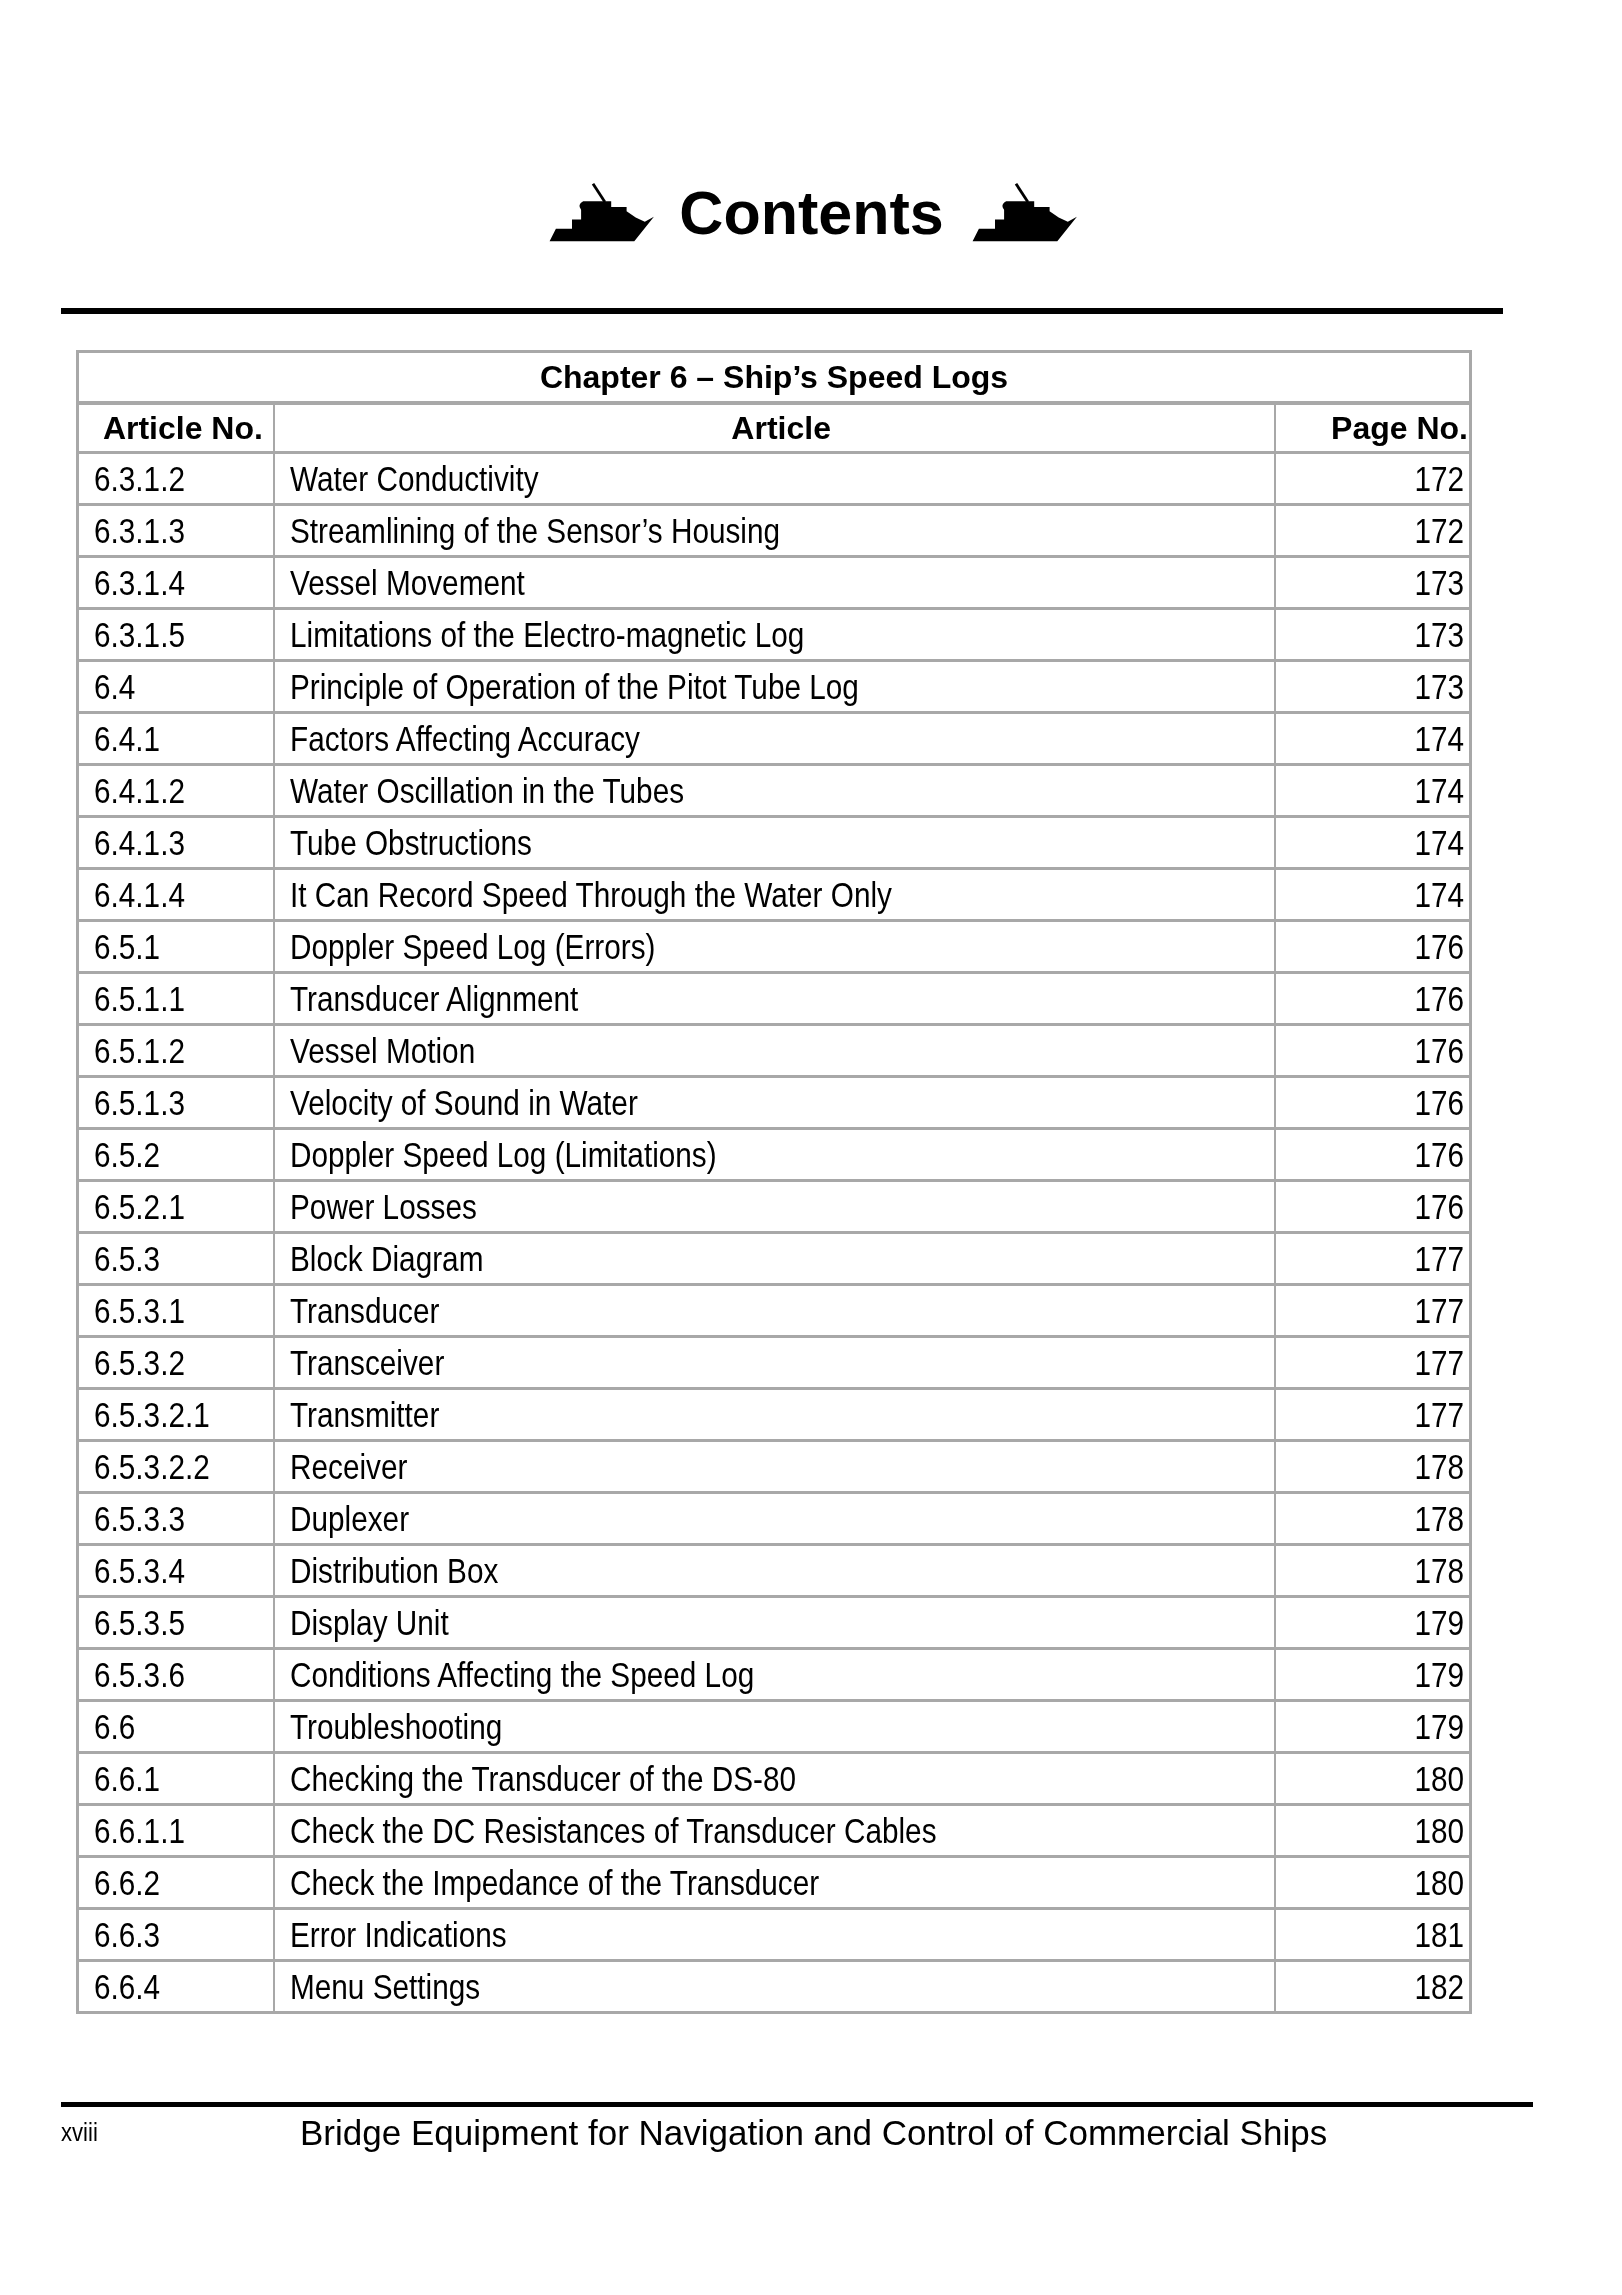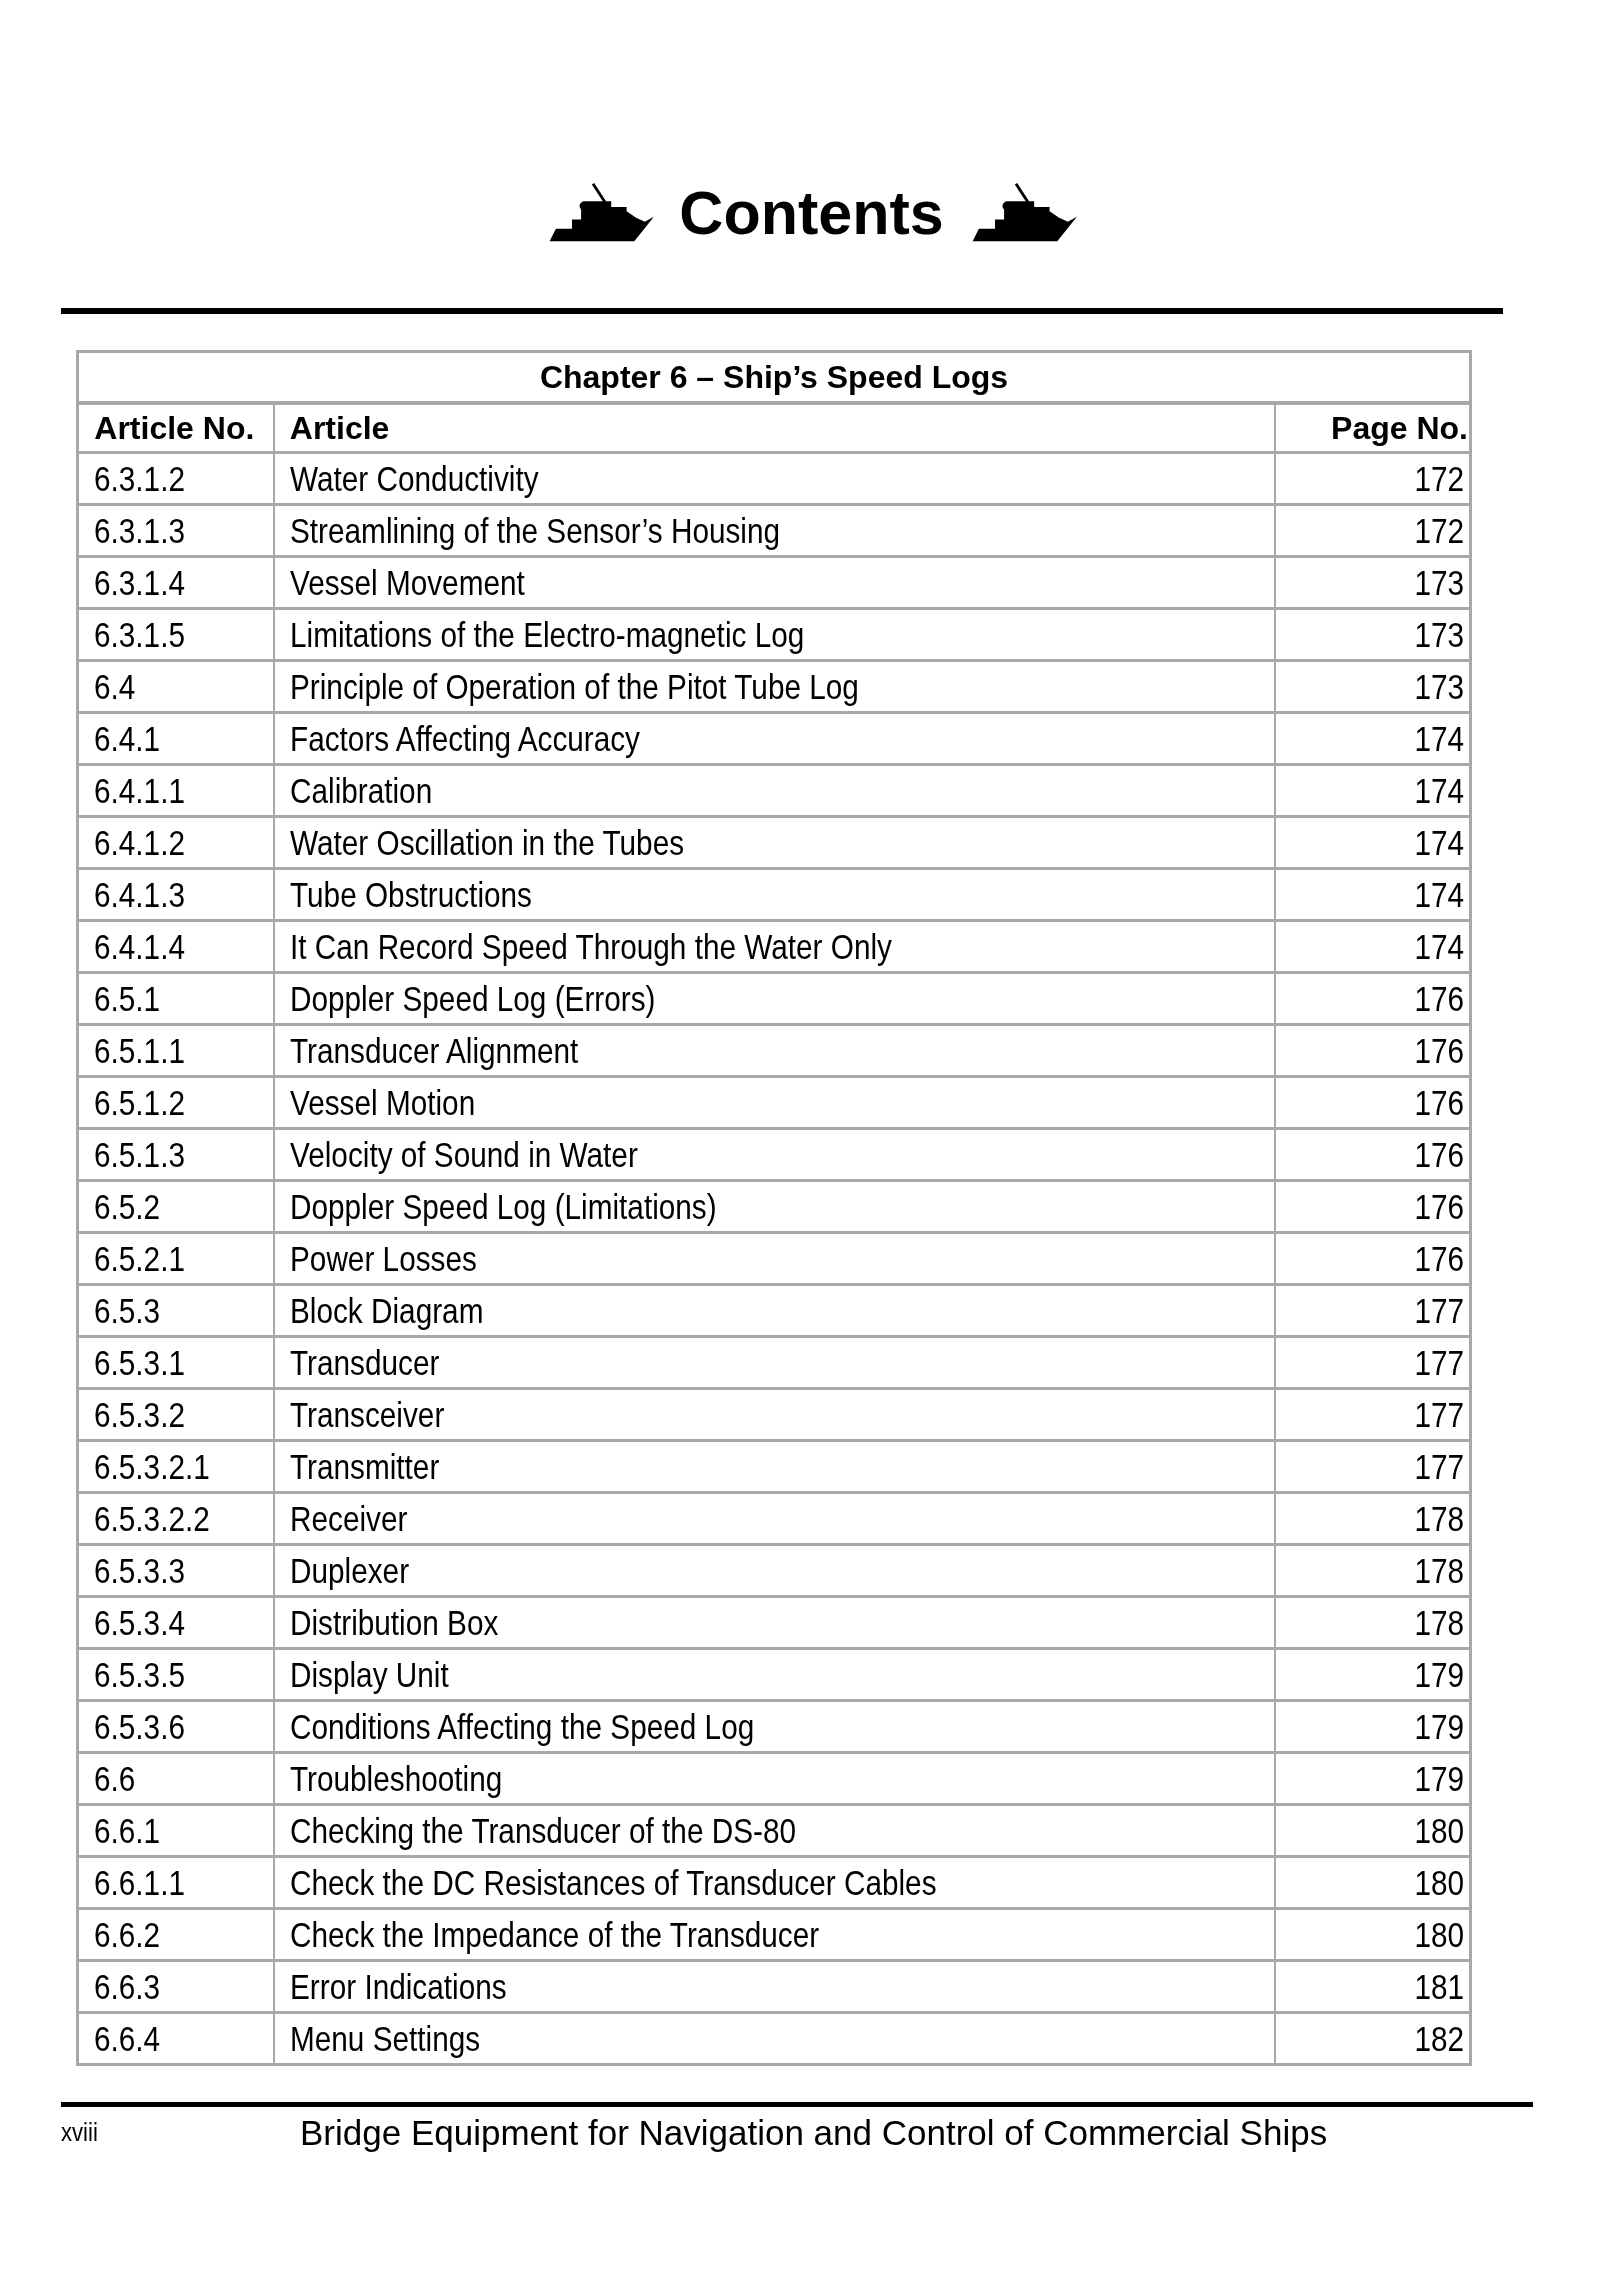--- a/index.html
+++ b/index.html
@@ -41,21 +41,21 @@
     border:2.8px solid #a8a8a8;
     border-top-width:3.5px; border-bottom-width:3.5px;
     vertical-align:middle;
     overflow:hidden;
   }
   .toc .chapter-cell {
     height:46px; text-align:center;
     font-size:32px; font-weight:bold;
     border-bottom-width:4.2px;
   }
-  .toc .head-row th { height:44px; font-size:32px; font-weight:bold; text-align:left; }
+  .toc .head-row th { height:44px; font-size:32px; font-weight:bold; text-align:center; }
   .toc .head-row th.center, .toc td.center { text-align:right; }
   .toc tbody td { height:47px; font-size:35px; font-weight:normal; }
   .toc .pad { padding-left:15.3px; }
 
   
   .narrow  { display:inline-block; transform:scaleX(0.85); transform-origin:0 50%; white-space:nowrap; }
   .narrow-c{ display:inline-block; transform:scaleX(0.85); transform-origin:50% 50%; white-space:nowrap; }
 
   
   .footer-page  { position:absolute; left:61px;  top:2113px; font-size:26px; line-height:39px; }
@@ -168,31 +168,20 @@
       <span class="narrow">6.4.1</span>
     </td>
     <td class="pad">
       <span class="narrow">Factors Affecting Accuracy</span>
     </td>
     <td class="center">
       <span class="narrow-c">174</span>
     </td>
   </tr>
 
-  <tr>
-    <td class="pad">
-      <span class="narrow">6.4.1.1</span>
-    </td>
-    <td class="pad">
-      <span class="narrow">Calibration</span>
-    </td>
-    <td class="center">
-      <span class="narrow-c">174</span>
-    </td>
-  </tr>
 
   <tr>
     <td class="pad">
       <span class="narrow">6.4.1.2</span>
     </td>
     <td class="pad">
       <span class="narrow">Water Oscillation in the Tubes</span>
     </td>
     <td class="center">
       <span class="narrow-c">174</span>

